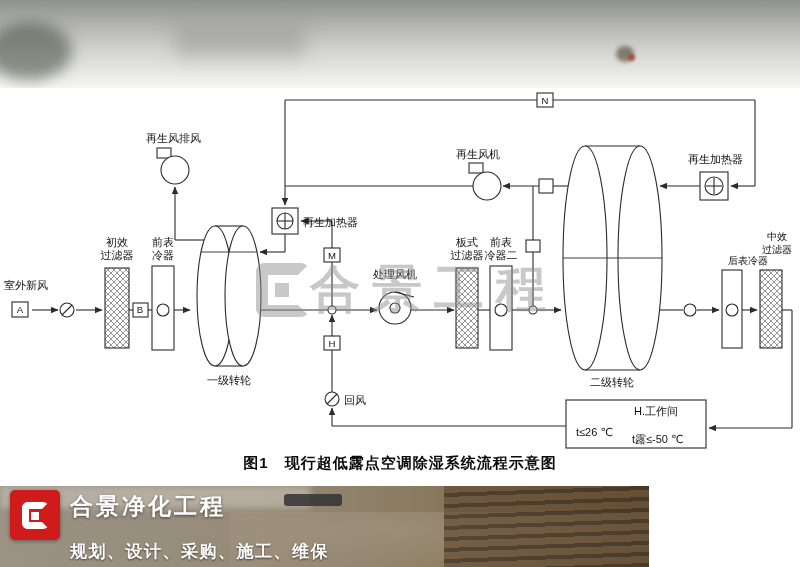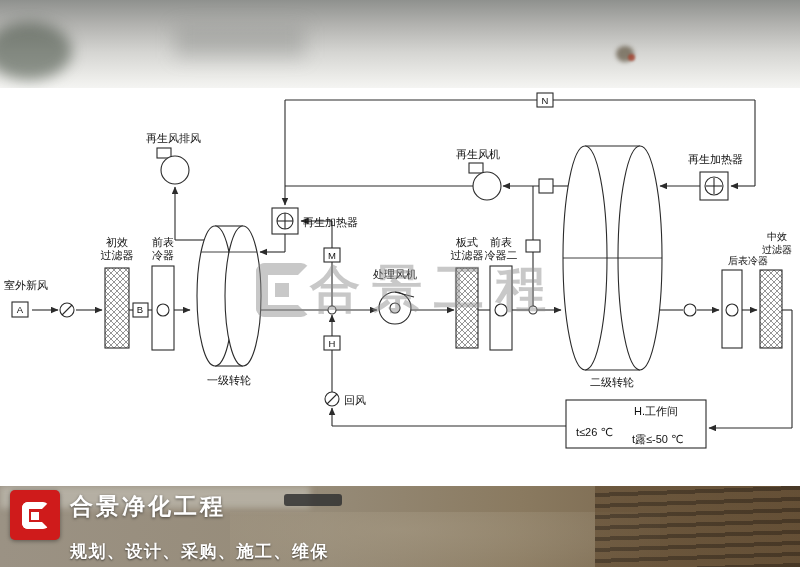--- a/index.html
+++ b/index.html
@@ -34,21 +34,21 @@
   .wm-logo { width:54px; height:54px; border:12px solid #8d8d8d; border-right-color:transparent;
     border-radius:9px; position:relative; flex:0 0 auto; }
   .wm-logo::after { content:""; position:absolute; left:7px; top:8px; width:14px; height:14px;
     background:#8d8d8d; }
   .wm-text { font-size:50px; font-weight:bold; color:#8d8d8d; letter-spacing:12px;
     white-space:nowrap; }
   
   .caption { position:absolute; left:0; top:454px; width:800px; text-align:center;
     font-size:15px; font-weight:bold; color:#0a0a0a; letter-spacing:1px; }
   
-  .photo-bottom { position:absolute; left:0; top:486px; width:800px; height:81px; overflow:hidden;
+  .photo-bottom { position:absolute; left:0; top:486px; width:649px; height:81px; overflow:hidden;
     background:linear-gradient(90deg,#9b9284 0%,#968b78 40%,#8a7a60 65%,#6d5940 100%); }
   .pb-concrete { position:absolute; left:0; top:0; width:310px; height:22px;
     background:rgba(200,196,186,.6); filter:blur(3px); }
   .pb-dirt { position:absolute; left:230px; top:26px; width:430px; height:60px;
     background:radial-gradient(ellipse at 40% 30%, rgba(168,156,134,.55), rgba(120,105,80,0)); }
   .pb-planks { position:absolute; right:0; top:0; width:205px; height:81px; opacity:.75;
     background:repeating-linear-gradient(178deg, rgba(96,74,48,.85) 0 7px, rgba(54,40,25,.9) 7px 11px); }
   .pb-machine { position:absolute; left:284px; top:8px; width:58px; height:12px;
     background:#323232; border-radius:3px; opacity:.85; }
   
@@ -263,20 +263,21 @@
       <text x="576" y="436">t≤26 ℃</text>
       <text x="632" y="443">t露≤-50 ℃</text>
     </g>
   </svg>
 
   <div class="watermark">
     <span class="wm-logo"></span>
     <span class="wm-text">合景工程</span>
   </div>
 
+  <div class="caption">图1　现行超低露点空调除湿系统流程示意图</div>
 
   <div class="photo-bottom">
     <div class="pb-concrete"></div>
     <div class="pb-dirt"></div>
     <div class="pb-planks"></div>
     <div class="pb-machine"></div>
 
     <div class="brand-logo">
       <span class="logo-c"></span>
     </div>

